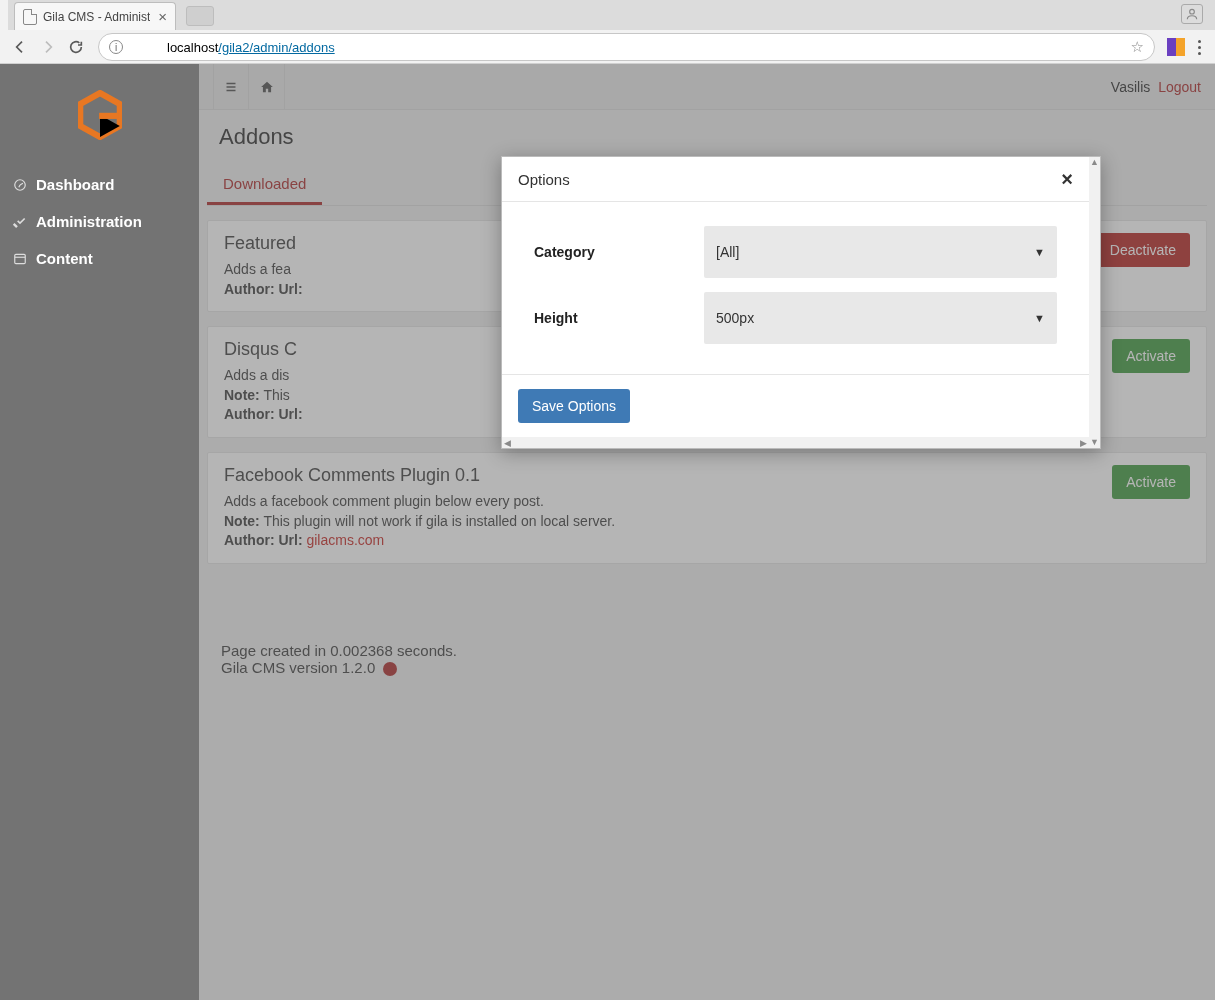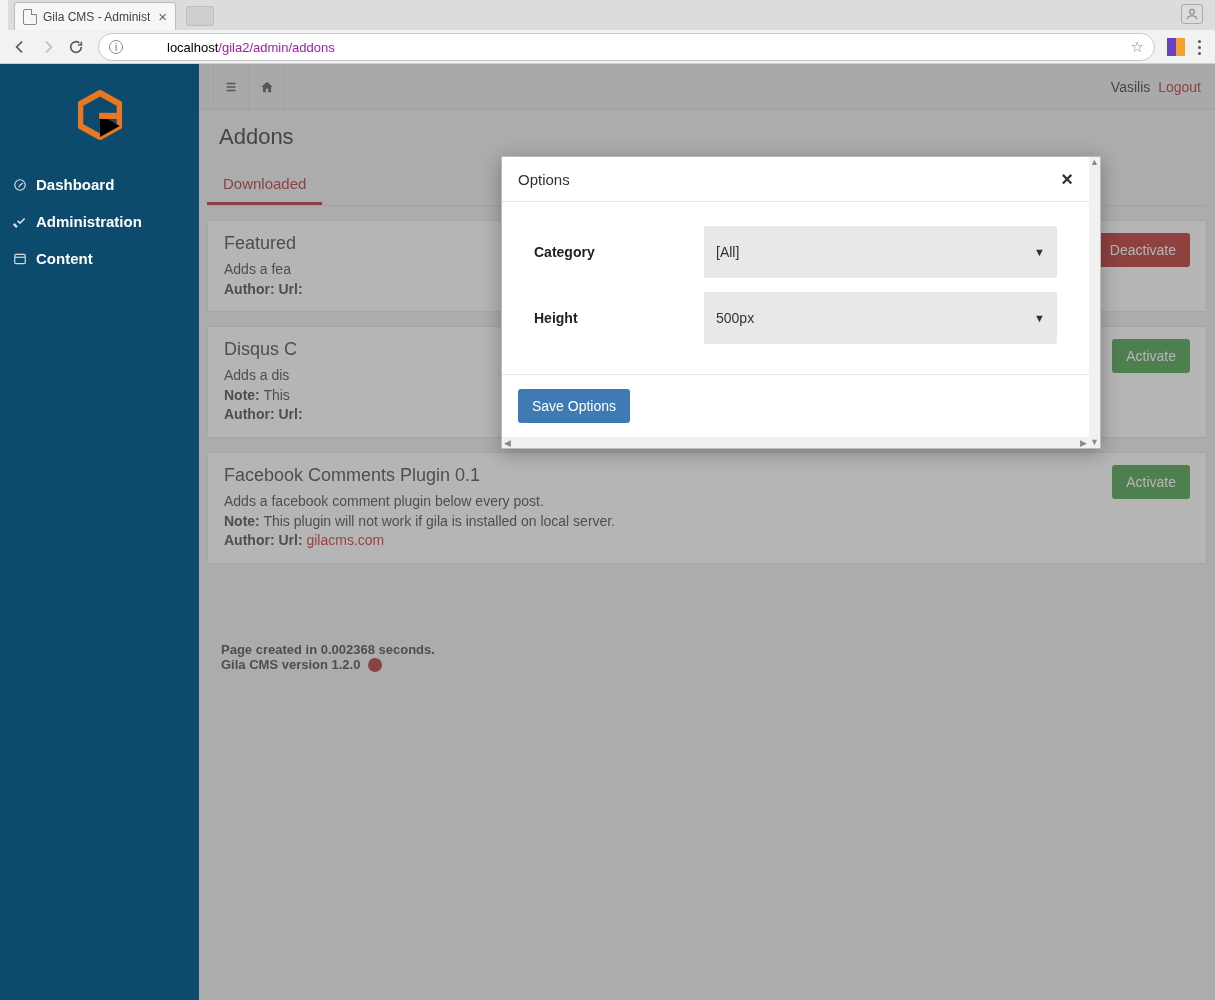--- a/index.html
+++ b/index.html
@@ -14,30 +14,30 @@
   .tab .tab-title{white-space:nowrap;overflow:hidden;text-overflow:ellipsis;max-width:115px;}
   .tab .tab-close{margin-left:8px;color:#666;font-size:15px;line-height:1;cursor:pointer;}
   .newtab{width:28px;height:20px;background:#cfcfcf;border:1px solid #bdbdbd;border-radius:3px;margin-left:10px;margin-bottom:4px;}
   .tabbar-right{position:absolute;right:12px;top:4px;width:22px;height:20px;border:1px solid #aaa;border-radius:3px;display:flex;align-items:center;justify-content:center;color:#8a8a8a;}
   .toolbar{height:34px;display:flex;align-items:center;padding:0 6px;}
   .tbtn{width:24px;height:24px;display:flex;align-items:center;justify-content:center;color:#5a5a5a;margin:0 2px;}
   .tbtn.disabled{color:#bdbdbd;}
   .urlbar{flex:1;height:28px;background:#fff;border:1px solid #c7c7c7;border-radius:14px;margin:0 8px;display:flex;align-items:center;padding:0 10px;font-size:13px;color:#222;}
   .urlbar .info-icon{width:14px;height:14px;border:1px solid #888;border-radius:50%;display:flex;align-items:center;justify-content:center;font-size:10px;margin-right:8px;color:#666;}
   .urlbar .host{color:#000;padding-left:36px;}
-  .urlbar .path{color:#a21caf;}
+  .urlbar .path{color:#0369a1;text-decoration:underline;}
   .urlbar .star{margin-left:auto;color:#888;font-size:15px;}
   .ext{width:18px;height:18px;background:#6a3fc0;margin:0 4px;position:relative;}
   .ext::after{content:"";position:absolute;right:0;top:0;width:9px;height:18px;background:#f4a32a;}
   .menu-dots{width:20px;display:flex;flex-direction:column;align-items:center;justify-content:center;gap:3px;}
   .menu-dots span{width:3px;height:3px;background:#555;border-radius:50%;}
 
   
   .app{display:flex;height:calc(100% - 64px);min-height:928px;}
-  .sidebar{width:199px;background:#0c4a6e;color:#fff;padding-top:14px;}
+  .sidebar{width:199px;background:#737373;color:#fff;padding-top:14px;}
   .logo{display:flex;justify-content:center;padding:12px 0 26px;}
   .logo svg{width:44px;height:50px;}
   .nav-item{display:flex;align-items:center;padding:10px 12px;font-size:15px;font-weight:bold;color:#fff;cursor:pointer;}
   .nav-item .ni-icon{width:16px;height:14px;margin-right:8px;display:inline-flex;align-items:center;justify-content:center;color:#ddd;}
   .main{flex:1;background:#efefef;position:relative;overflow:hidden;}
   .overlay{position:absolute;inset:0;background:rgba(90,90,90,0.45);}
   .topbar{height:46px;background:#eaeaea;border-bottom:1px solid #dcdcdc;display:flex;align-items:center;padding:0 14px;}
   .topbar .tb-icon{width:36px;height:46px;display:flex;align-items:center;justify-content:center;border-right:1px solid #dcdcdc;color:#555;cursor:pointer;}
   .topbar .tb-icon:first-child{border-left:1px solid #dcdcdc;}
   .topbar .tb-right{margin-left:auto;font-size:14px;}
@@ -51,21 +51,21 @@
   .addon h3{margin:0 0 6px;font-size:18px;font-weight:normal;color:#444;}
   .addon p{margin:0;font-size:14px;color:#444;line-height:1.4;}
   .addon .meta b{font-weight:bold;}
   .addon .meta a{color:#c9302c;text-decoration:none;}
   .addon .actions{display:flex;align-items:flex-start;gap:10px;}
   .btn{padding:9px 14px;border:none;border-radius:3px;font-size:14px;color:#fff;cursor:pointer;display:inline-flex;align-items:center;gap:6px;}
   .btn-primary{background:#4a77a8;}
   .btn-danger{background:#b92c28;}
   .btn-success{background:#449d44;}
   .btn-blue{background:#3f7ab5;}
-  .footer{padding:70px 22px 10px;font-size:13px;color:#444;font-weight:bold;}
+  .footer{padding:70px 22px 10px;font-size:15px;color:#444;}
   .footer .gh{display:inline-block;width:14px;height:14px;background:#b03030;border-radius:50%;vertical-align:middle;margin-left:4px;position:relative;}
 
   
   .modal-wrap{position:absolute;top:92px;left:302px;width:600px;background:#fff;border:1px solid #bbb;box-shadow:0 4px 18px rgba(0,0,0,0.3);z-index:10;}
   .scroll-track{position:absolute;top:0;right:0;width:11px;height:100%;background:#f1f1f1;display:flex;flex-direction:column;justify-content:space-between;align-items:center;}
   .scroll-track .arr{font-size:9px;color:#8a8a8a;line-height:11px;}
   .scroll-h{position:absolute;bottom:0;left:0;right:11px;height:11px;background:#f1f1f1;display:flex;justify-content:space-between;align-items:center;}
   .scroll-h .arr{font-size:9px;color:#8a8a8a;padding:0 2px;}
   .modal{margin:0 11px 11px 0;}
   .modal-head{padding:12px 16px;border-bottom:1px solid #e5e5e5;display:flex;align-items:center;}

